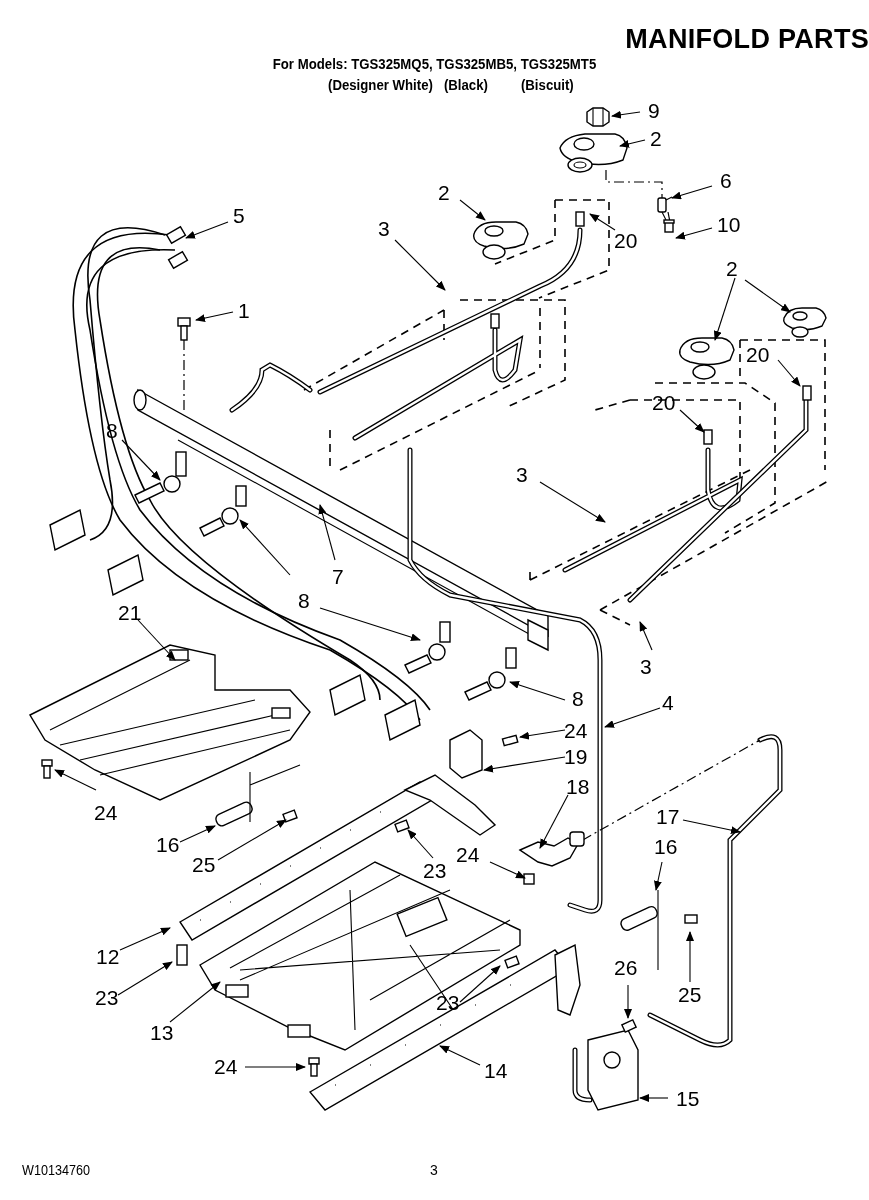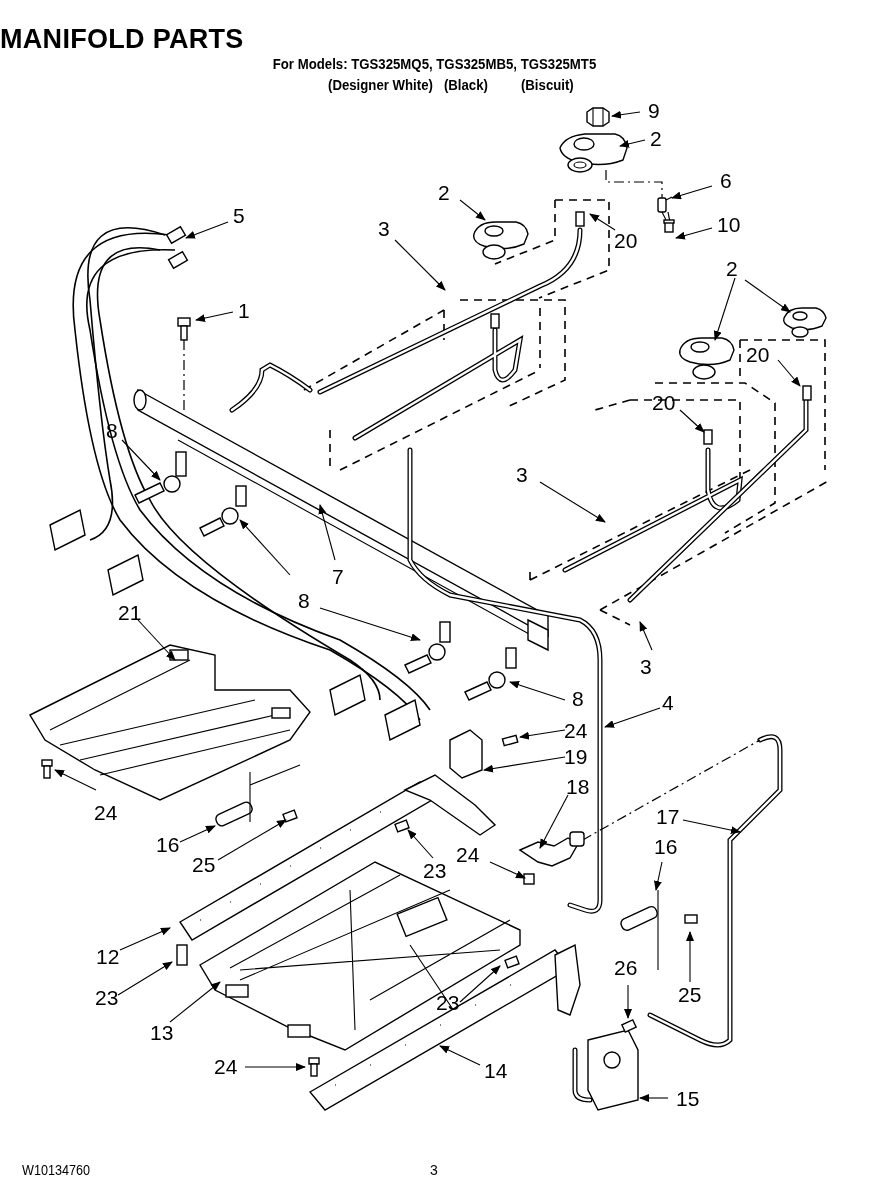--- a/index.html
+++ b/index.html
@@ -1,18 +1,18 @@
 <!DOCTYPE html>
 <html><head>
 <meta charset="utf-8">
 <style>
   html, body { margin: 0; padding: 0; background: #ffffff; }
   body { width: 869px; height: 1200px; position: relative; overflow: hidden;
          font-family: "Liberation Sans", sans-serif; color: #000; }
-  .title { position: absolute; left: 0; width: 869px; top: 24px; text-align: left;
+  .title { position: absolute; left: 0; width: 869px; top: 24px; text-align: right;
            font-weight: bold; font-size: 27px; letter-spacing: 0.3px; }
   .subtitle { position: absolute; left: 0; width: 869px; top: 55px; text-align: center;
               font-weight: bold; font-size: 15px; transform: scaleX(0.88); }
   .colors { position: absolute; top: 76px; left: 328px; font-weight: bold; font-size: 15px;
             transform: scaleX(0.88); transform-origin: left; white-space: pre; }
   .colors span { display: inline-block; }
   .footer-left { position: absolute; left: 22px; top: 1162px; font-size: 14px; transform: scaleX(0.9); transform-origin:left; }
   .footer-page { position: absolute; left: 430px; top: 1162px; font-size: 14px; }
   svg#diagram { position: absolute; left: 0; top: 0; }
   .callout { font-family: "Liberation Sans", sans-serif; font-size: 21px; fill: #000; }

